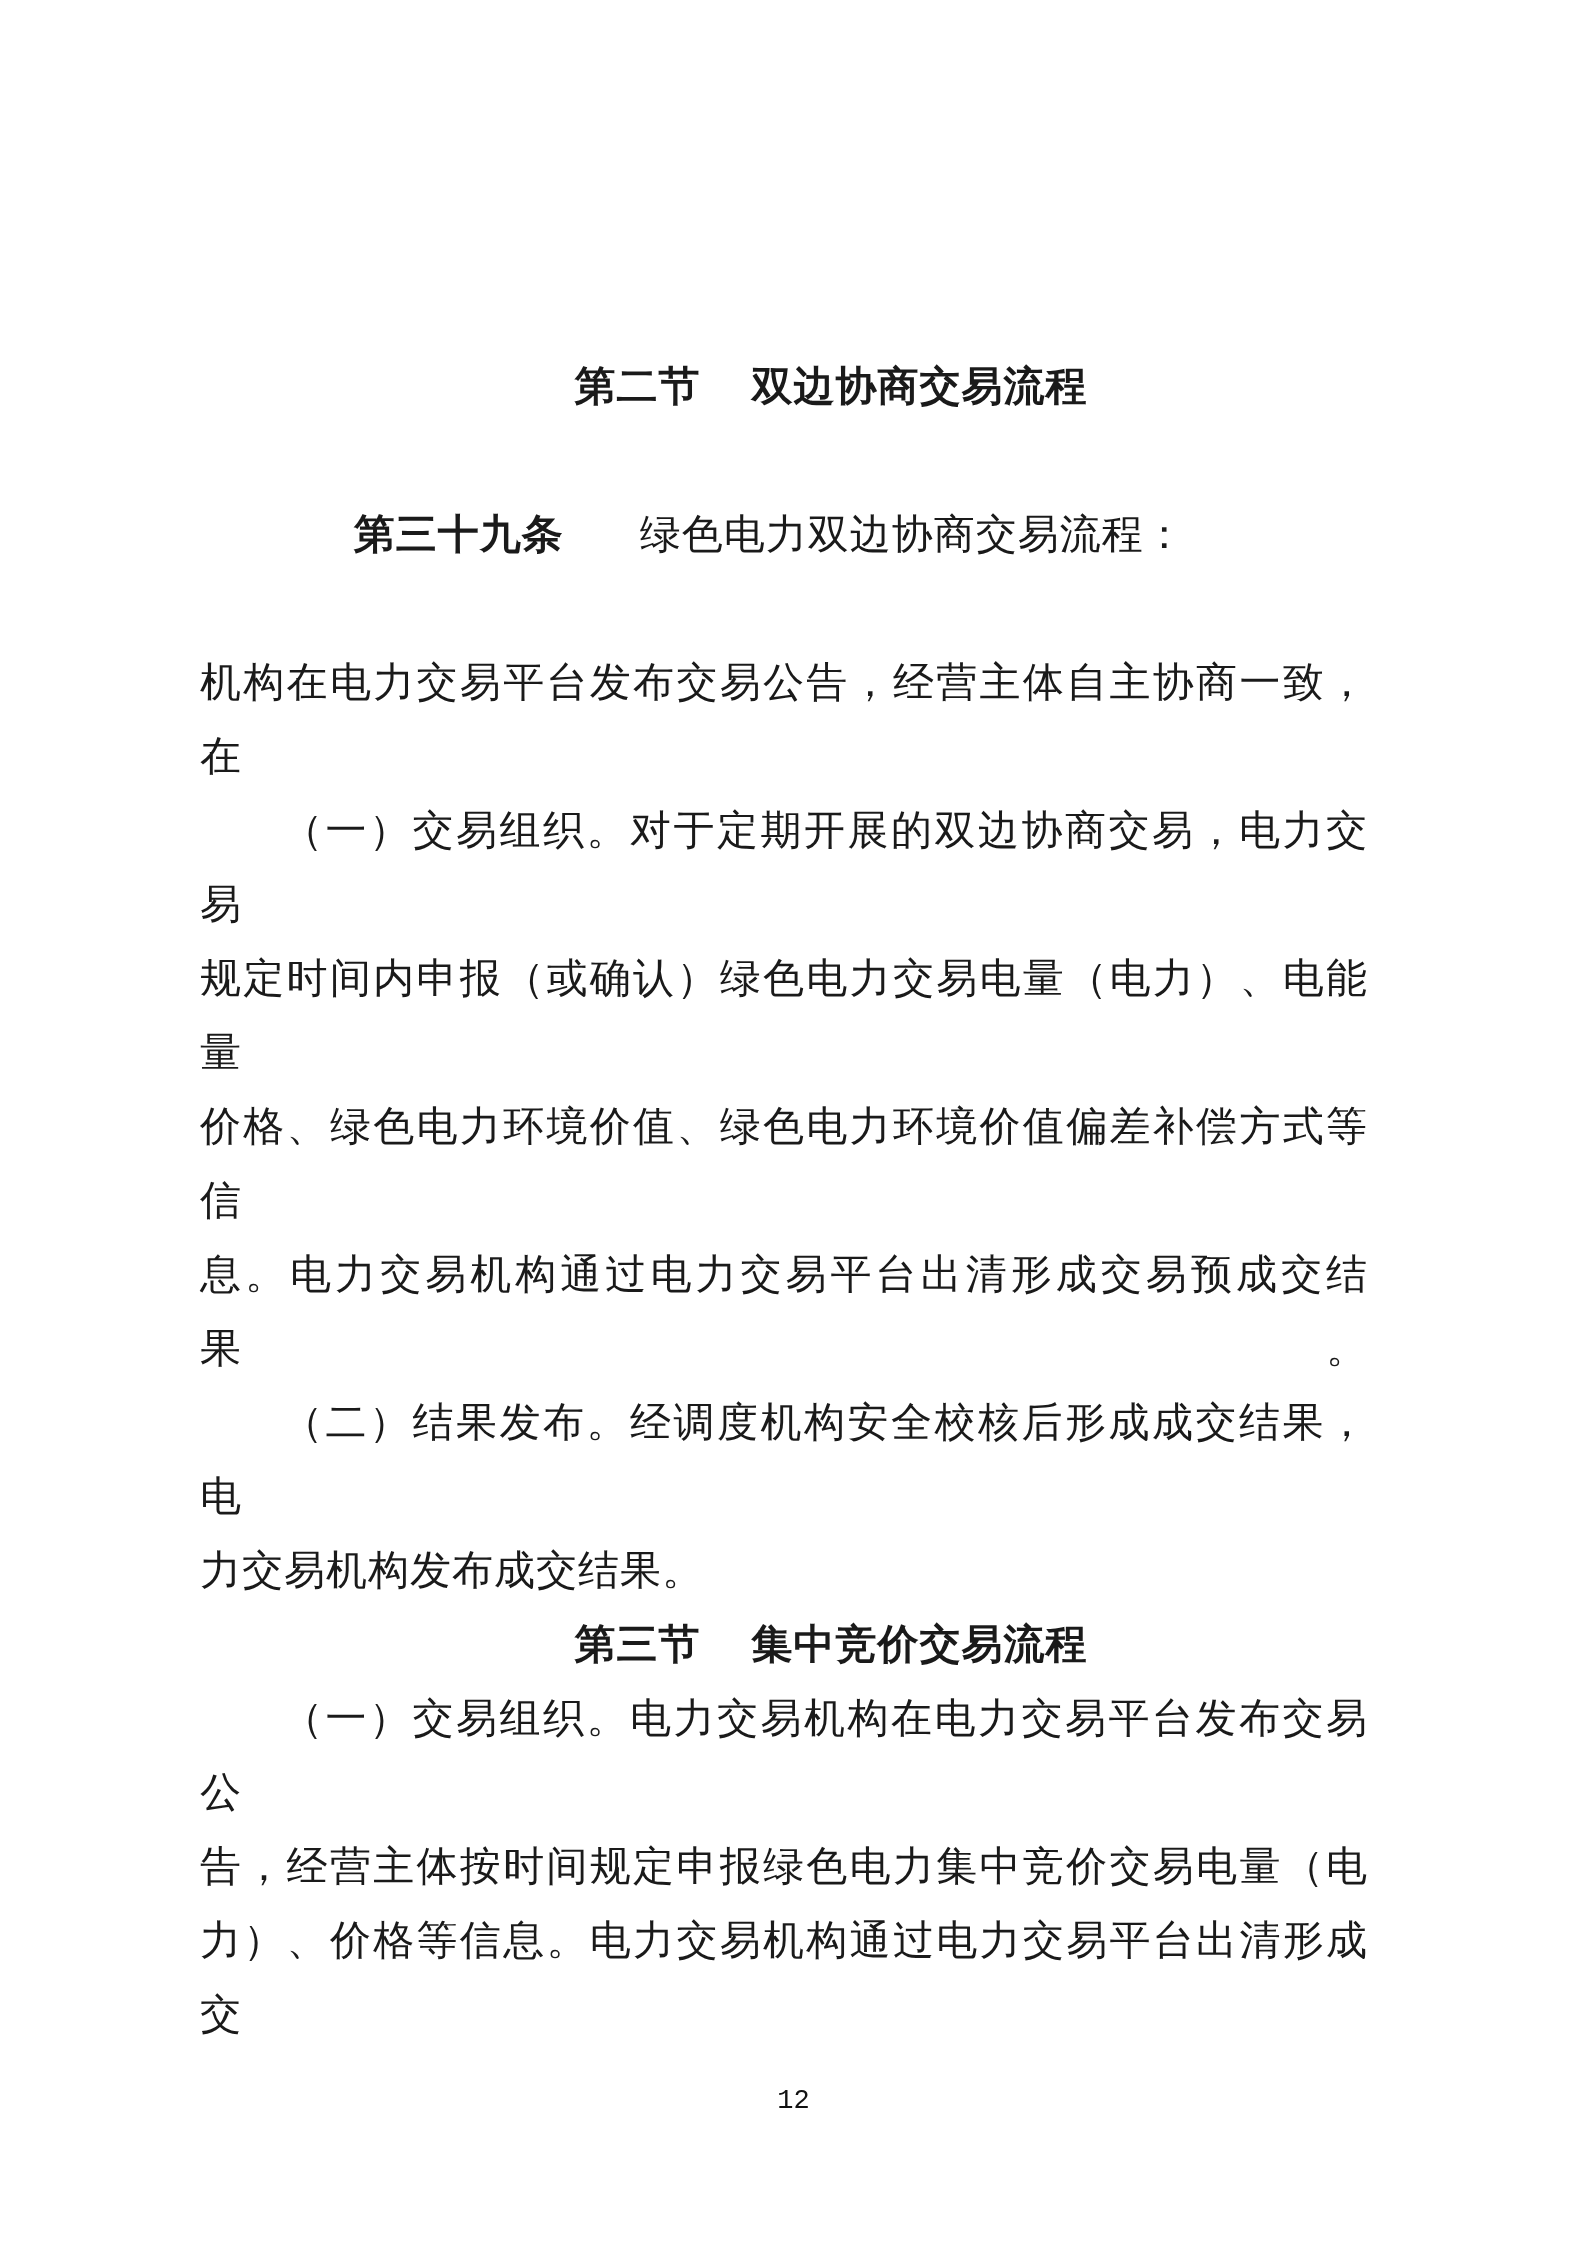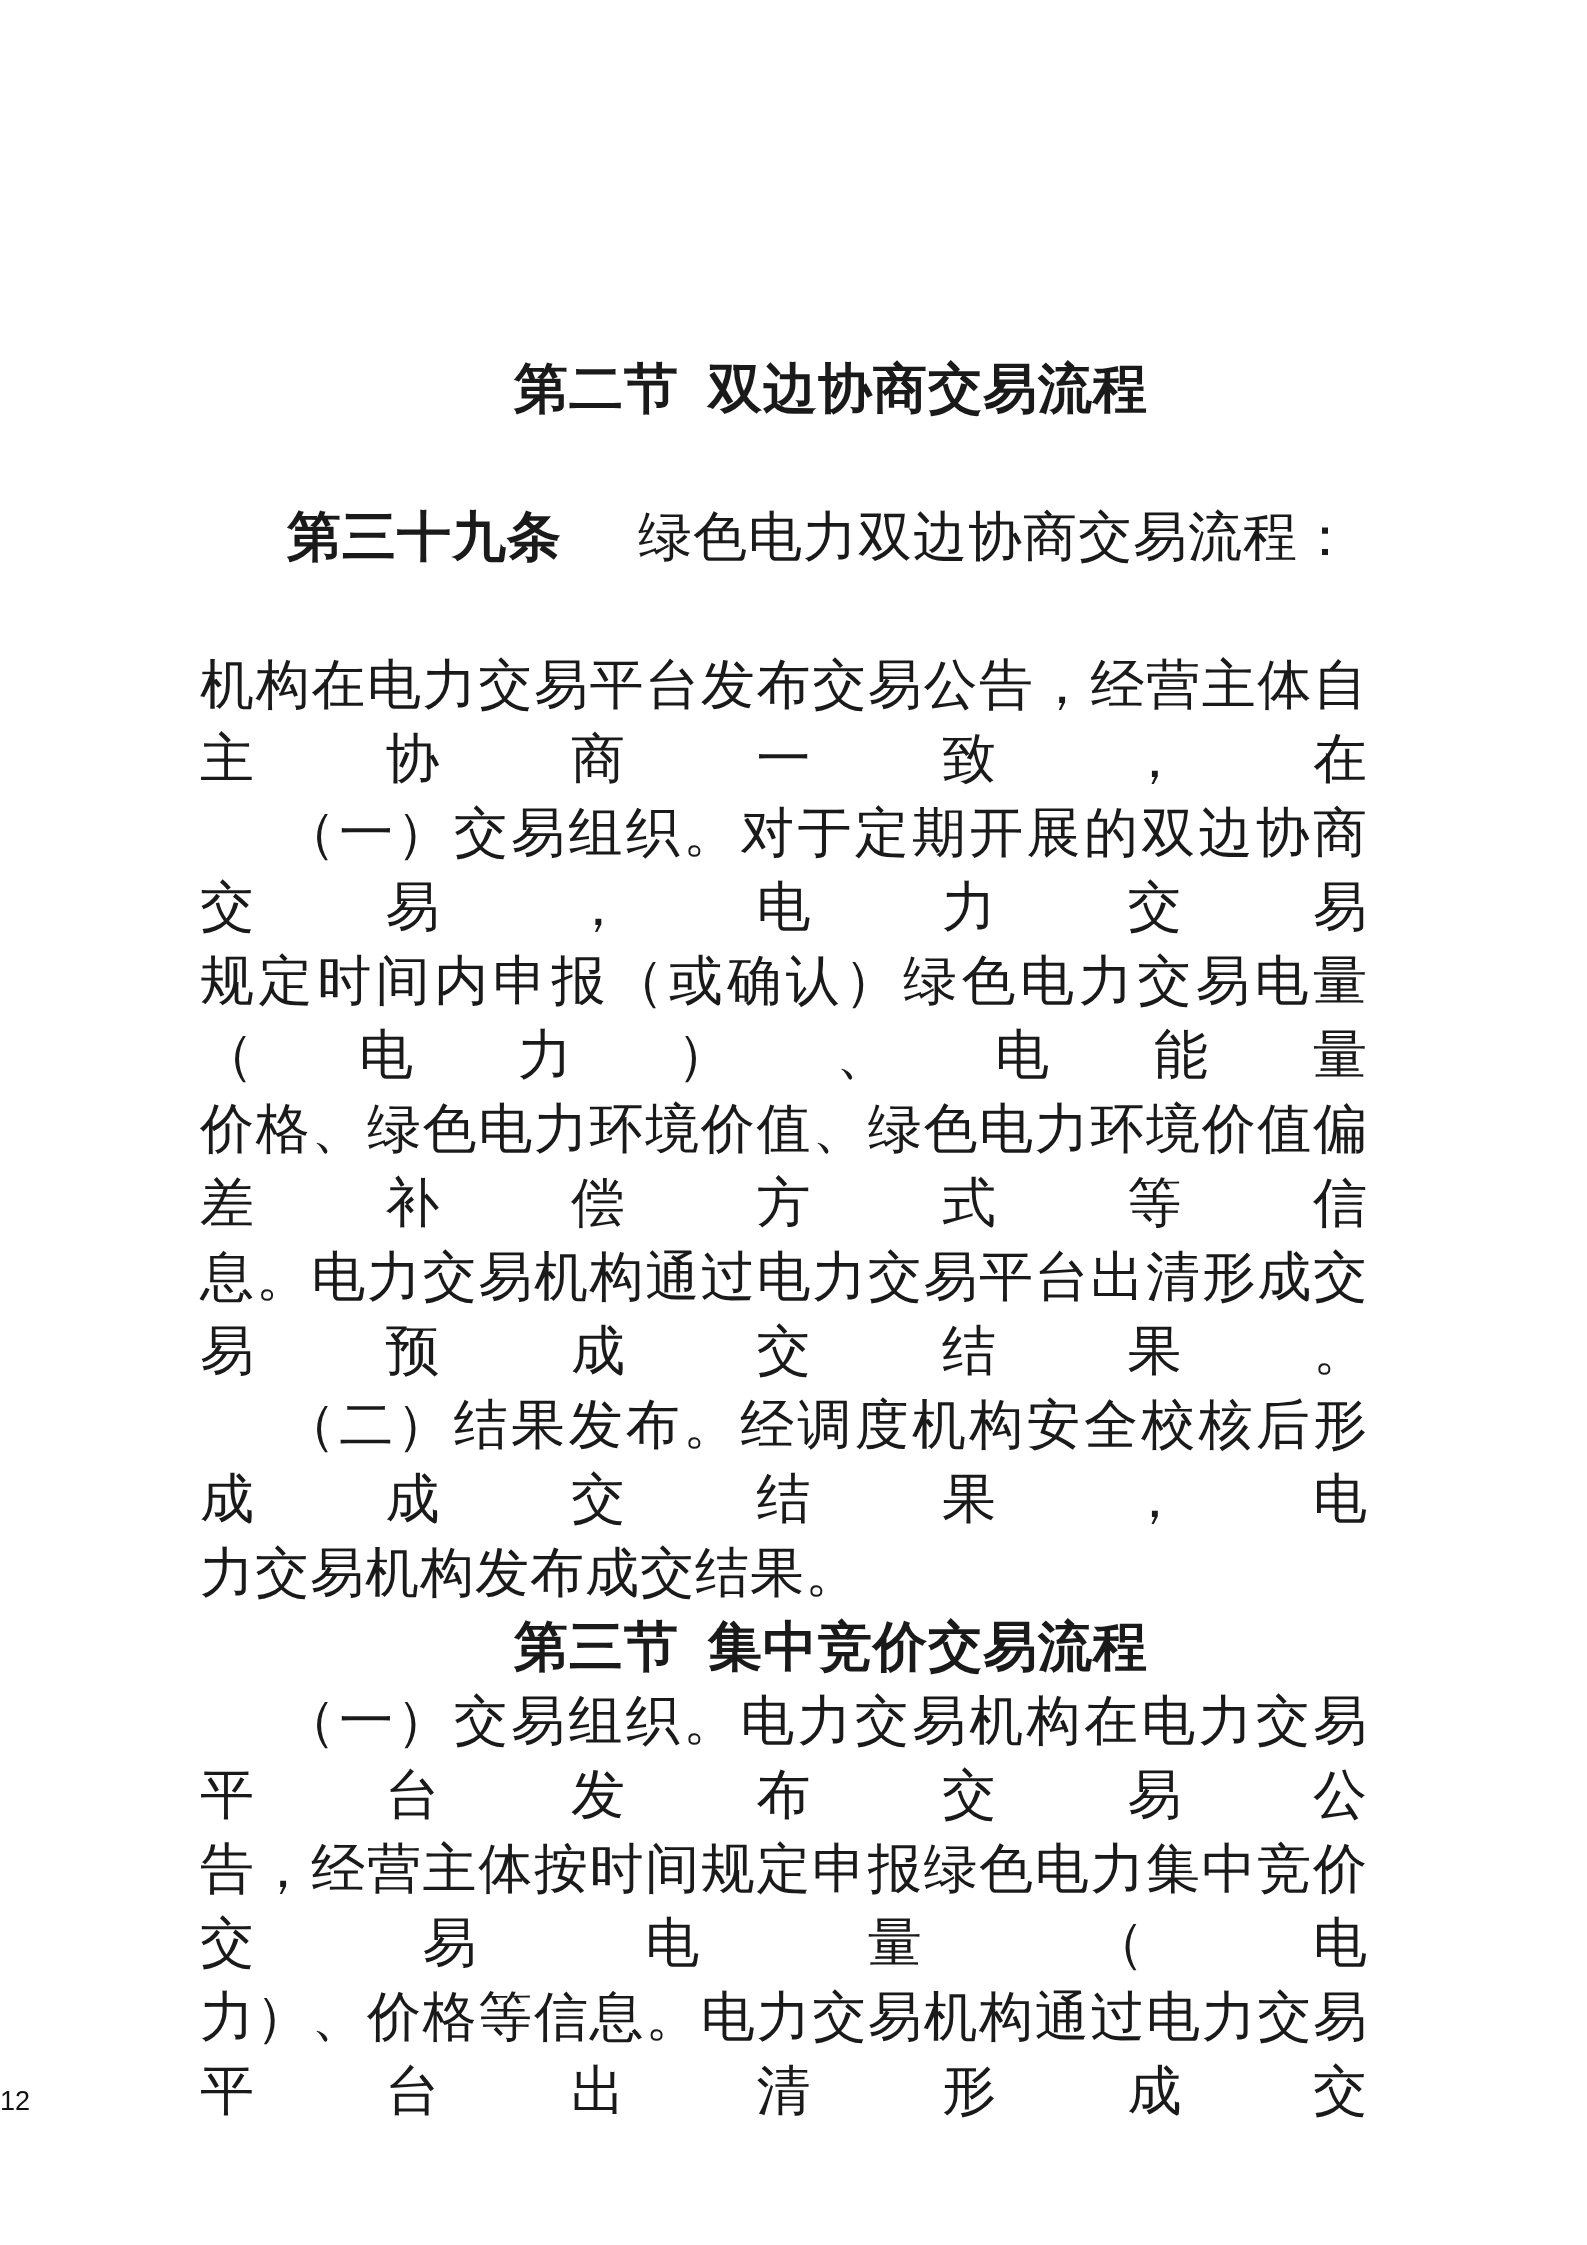--- a/index.html
+++ b/index.html
@@ -16,24 +16,25 @@
     font-family: "Liberation Serif", "DejaVu Serif", serif;
     color: #1a1a1a;
   }
   .content {
     position: absolute;
     left: 200px;
     top: 352px;
     width: 1168px;
   }
   .line {
-    font-size: 54px;
+    font-size: 41px;
     line-height: 74px;
     white-space: pre-wrap;
     letter-spacing: 1px;
+    font-family: Liberation Mono, monospace;
   }
   
   .heading {
     font-weight: 700;
     text-align: center;
     text-indent: 94px;
   }
   
   .article {
     text-indent: 82px;
@@ -56,21 +57,22 @@
   }
   
   .end {
     text-align: left;
   }
   .page-number {
     position: absolute;
     top: 2084px;
     left: 0;
     width: 100%;
-    font-family: Liberation Sans, sans-serif;
+    text-align: center;
+    font-family: Liberation Mono, monospace;
     font-size: 27px;
     line-height: 34px;
     color: #111111;
   }
 </style>
 </head>
 <body>
 
 <div class="page">
   <div class="content">

